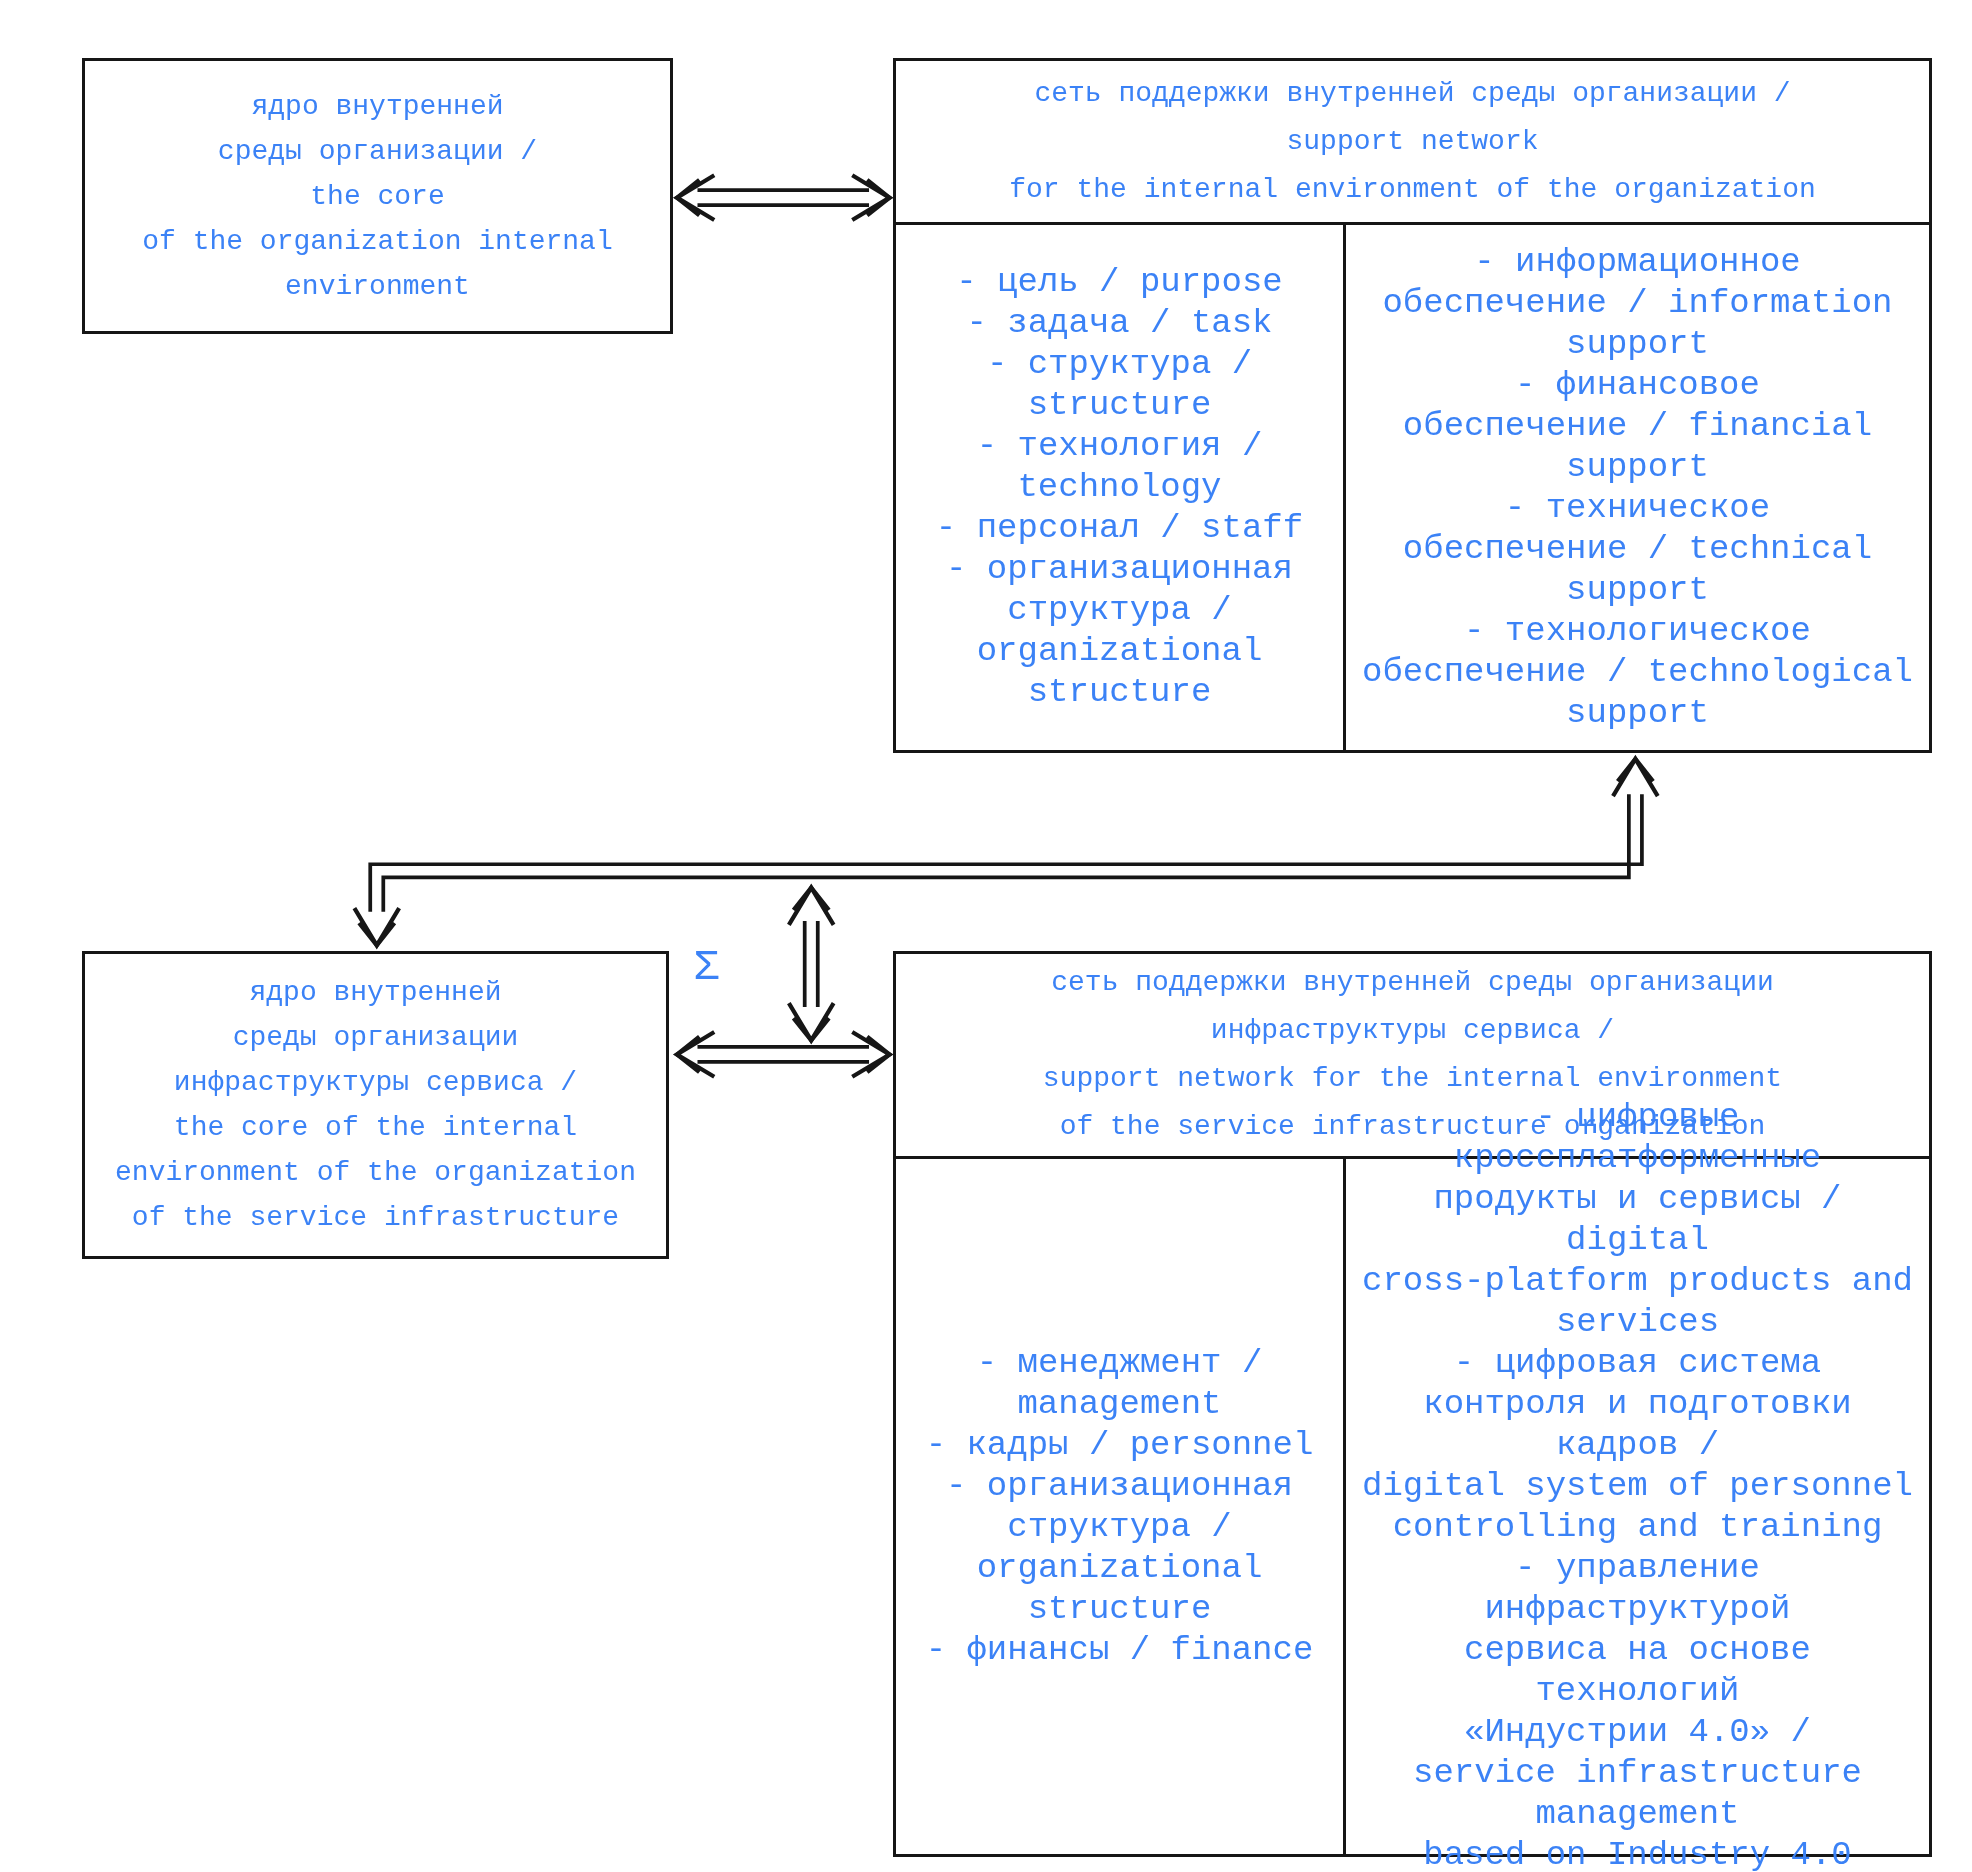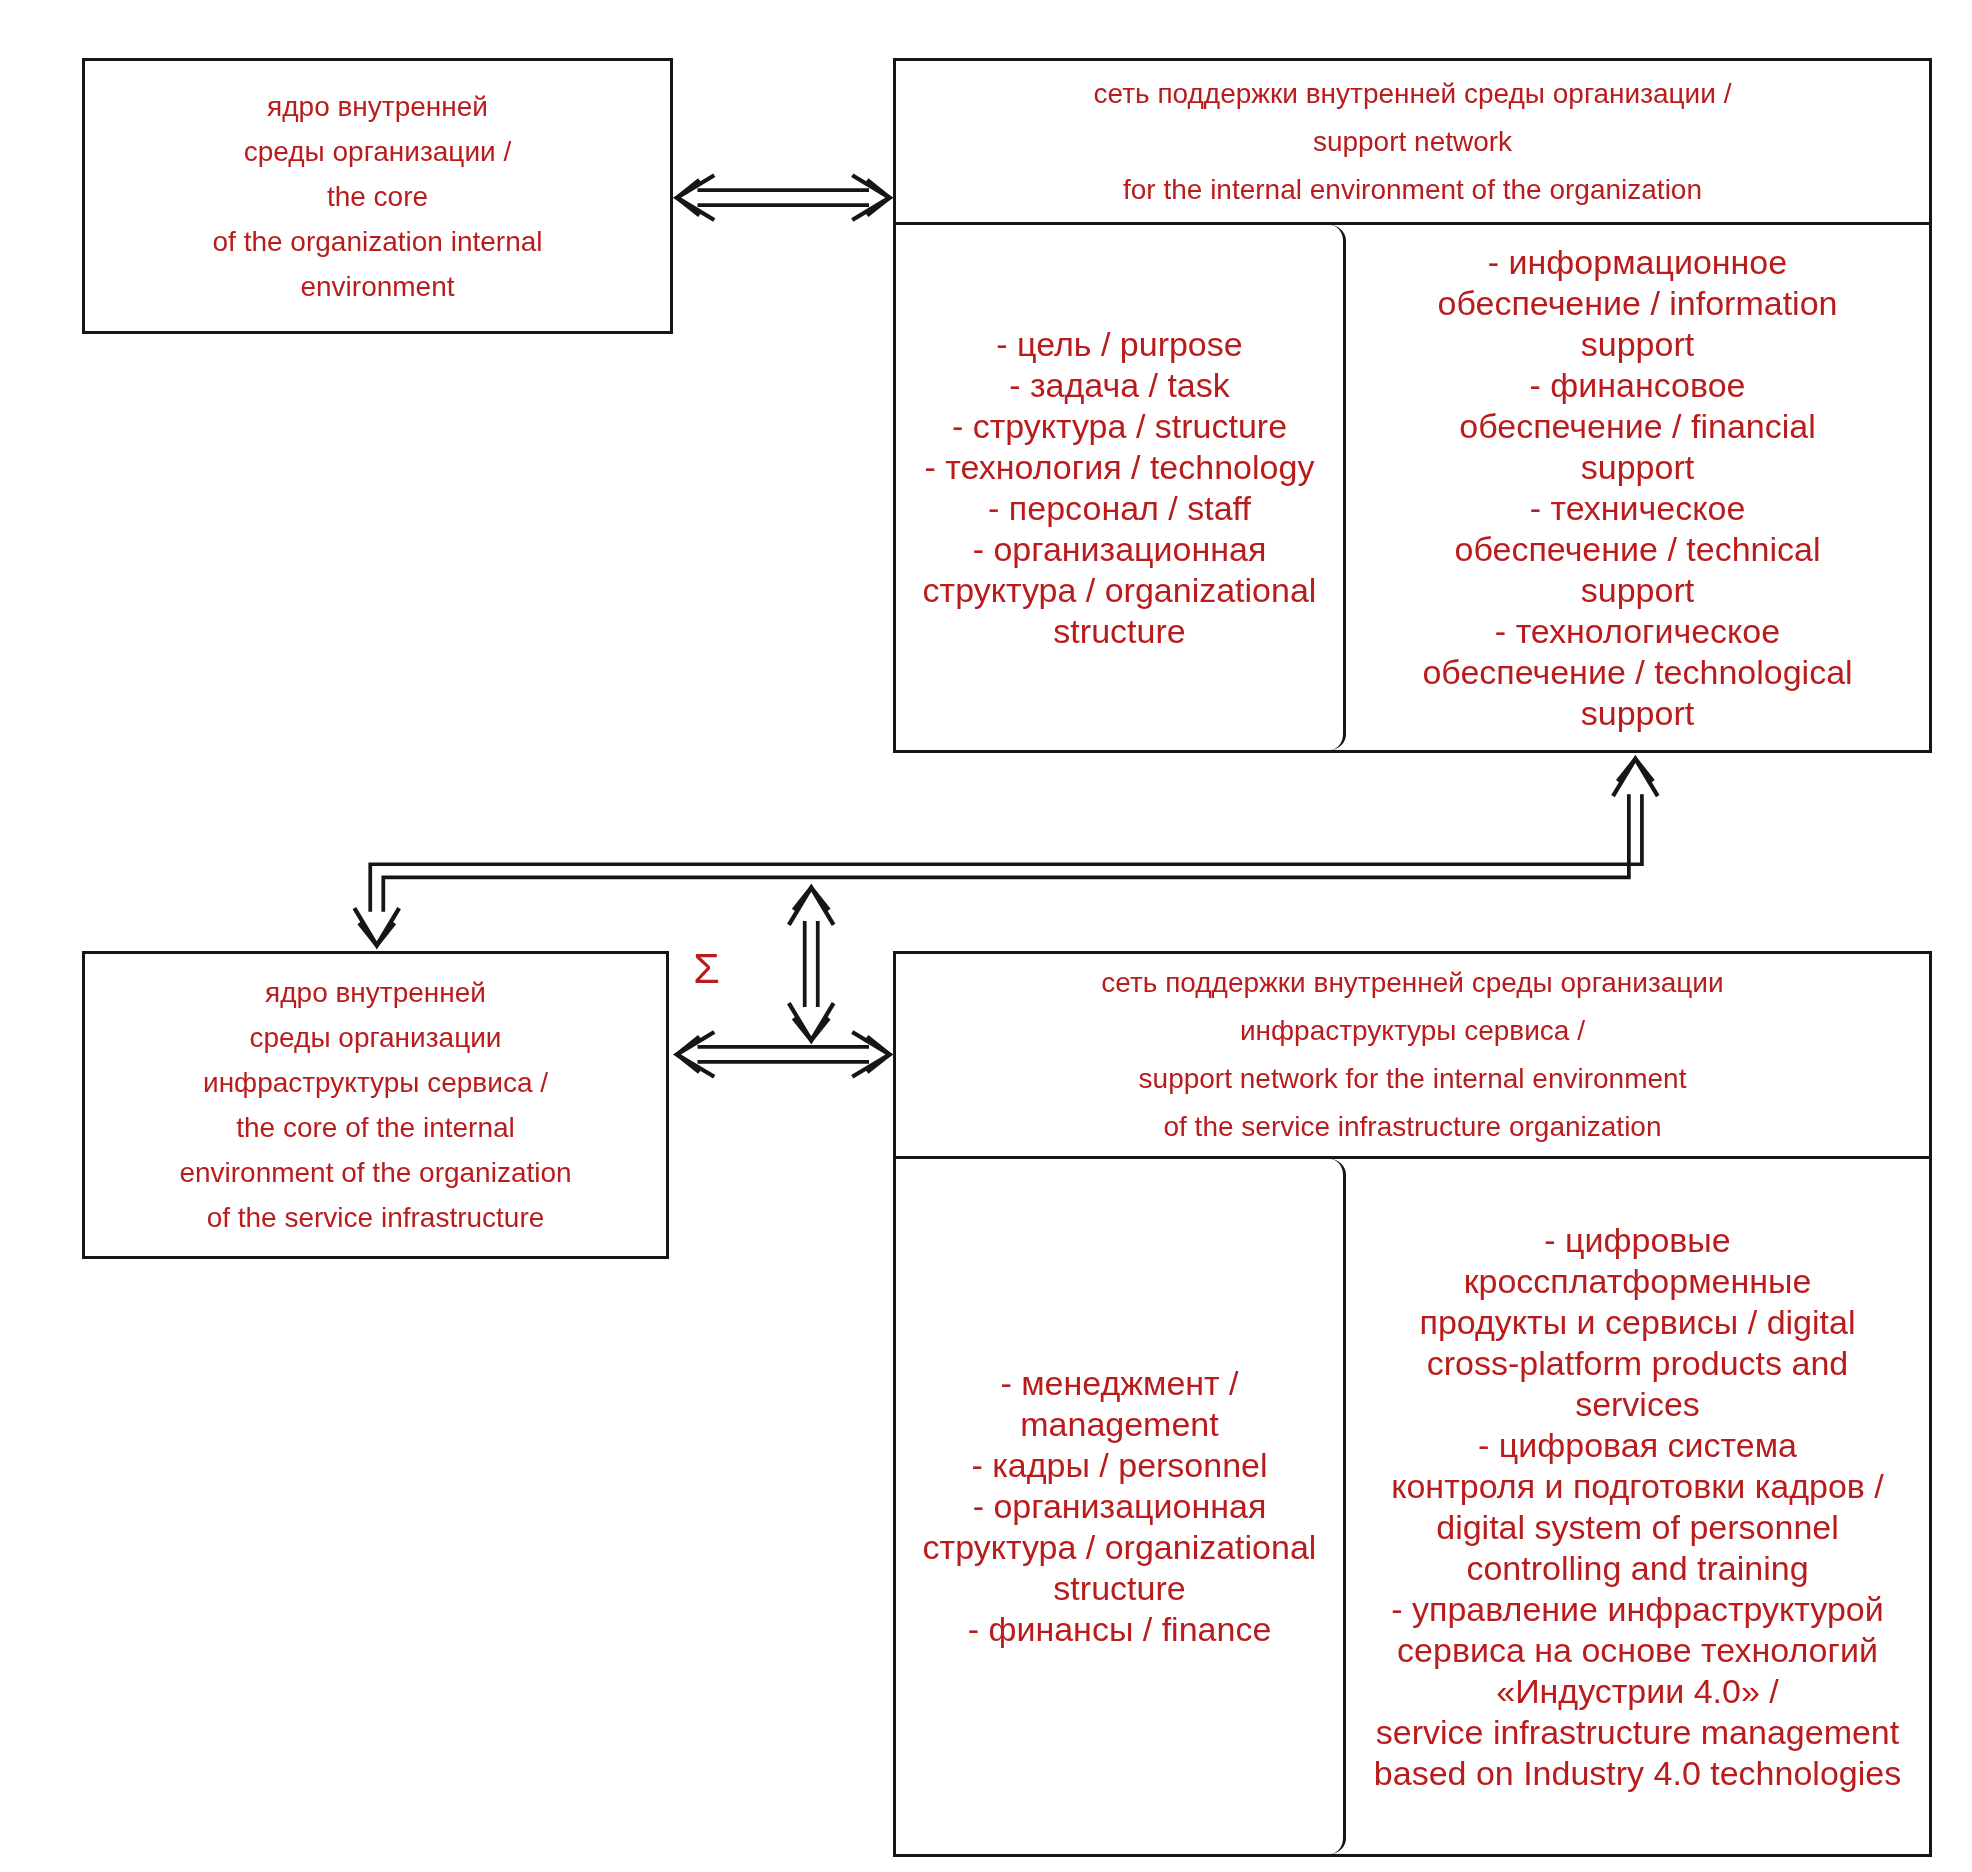--- a/index.html
+++ b/index.html
@@ -1,18 +1,18 @@
 <!DOCTYPE html>
 <html style="font-size:15px"><head>
 <meta charset="utf-8">
 <style>
   html,body{margin:0;padding:0;background:#ffffff;}
   .canvas{
     position:relative;width:1973px;height:1873px;background:#ffffff;
-    font-family:Liberation Sans, sans-serif;color:#b91c1c;overflow:hidden;
+    font-family:Liberation Mono, monospace;color:#3b82f6;overflow:hidden;
   }
   .arrow-layer{position:absolute;left:0;top:0;width:1973px;height:1873px;pointer-events:none;}
   .box{
     position:absolute;box-sizing:border-box;border:3.7px solid #161616;background:#ffffff;
   }
   .center-text{
     display:flex;align-items:center;justify-content:center;text-align:center;
     white-space:pre-line;
   }
   .box-a{left:82px;top:58px;width:591px;height:276px;}
@@ -28,21 +28,21 @@
     display:flex;align-items:center;justify-content:center;text-align:center;white-space:pre-line;
   }
   .box-b .hdr{height:164px;}
   .box-d .hdr{height:205px;}
   .split-box .cols{flex:1 1 auto;display:flex;min-height:0;}
   .split-box .col{
     box-sizing:border-box;flex:0 0 auto;
     display:flex;align-items:center;justify-content:center;text-align:center;
     font-size:34px;line-height:41px;white-space:pre-line;padding:5.6px 7.5px;
   }
-  .split-box .col-left{width:450px;border-right:3.7px solid #161616;border-radius:16px;}
+  .split-box .col-left{width:450px;border-right:3.7px solid #161616;}
   .split-box .col-right{flex:1 1 auto;}
   .sigma{
     position:absolute;left:686px;top:942px;width:41px;height:52px;
     font-size:43px;line-height:52px;text-align:center;
   }
   .shaft{stroke:#161616;stroke-width:4;fill:none;}
   .ctr{stroke:rgba(0,0,0,0);stroke-width:1;fill:none;}
 </style>
 </head>
 <body>

